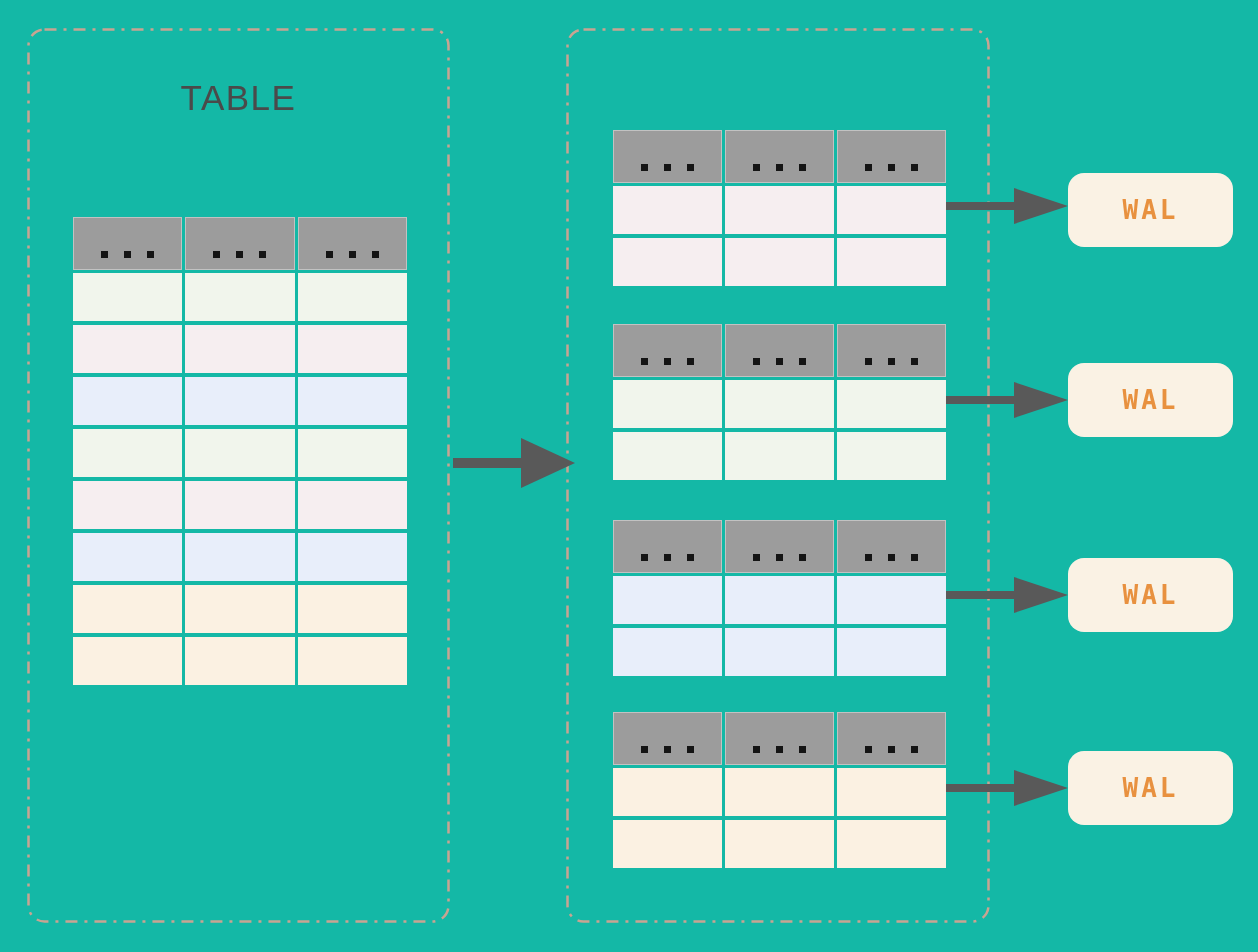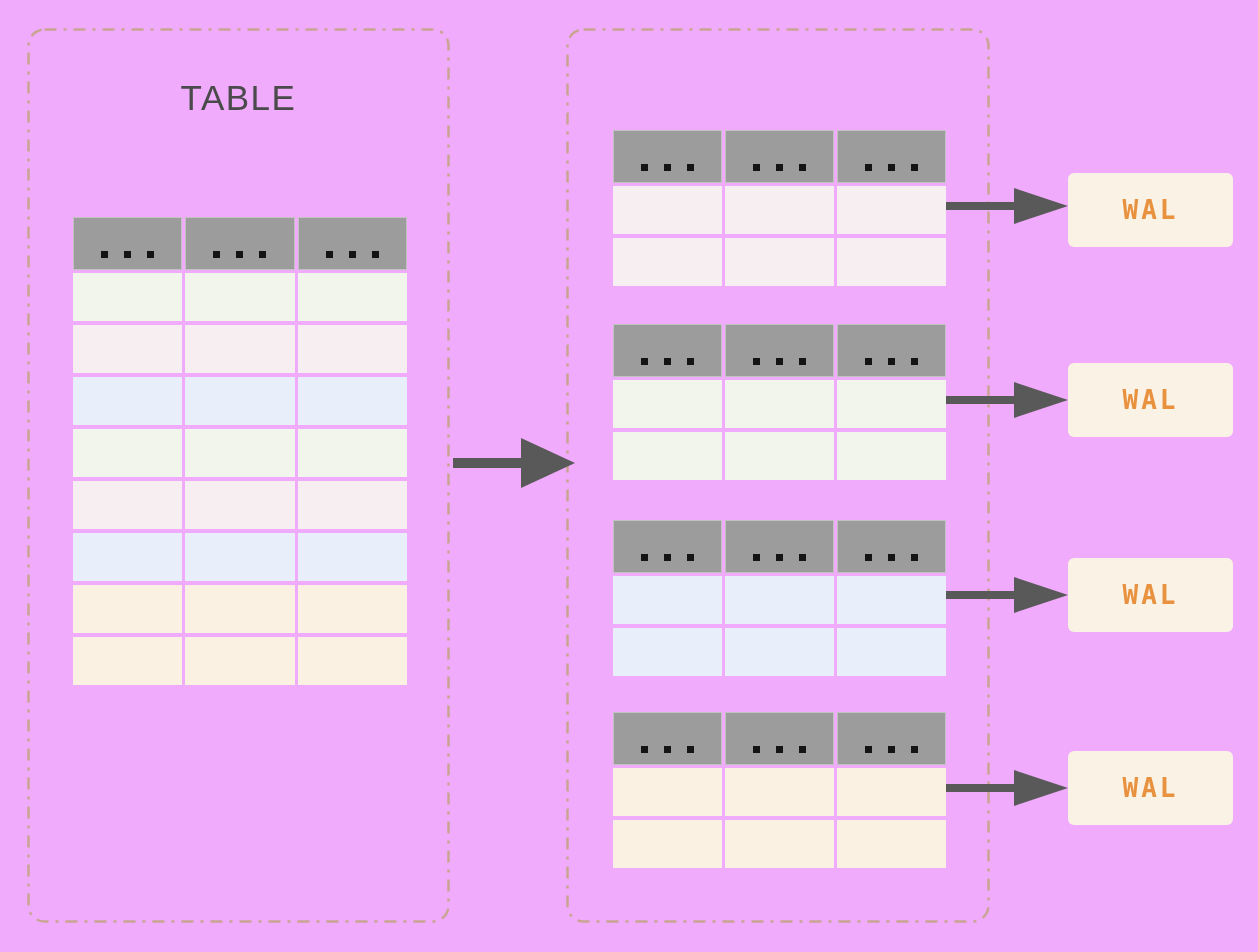--- a/index.html
+++ b/index.html
@@ -1,20 +1,20 @@
 <!DOCTYPE html>
 <html style="--header_gray: #9c9c9c; --row_green: #f1f5ec; --row_pink: #f6eef0; --row_blue: #e8eefa; --row_cream: #fbf1e2; --wal_bg: #faf2e4; --wal_text: #e8913f; --arrow: #595959; --border: #c9a492; --title_text: #4a4a4a; --dot_black: #141414;"><head>
 <meta charset="utf-8">
 <style>
   html, body { margin: 0; padding: 0; background: #ffffff; }
   .canvas {
     position: relative;
     width: 1258px;
     height: 952px;
-    background: #f0abfc;
+    background: #14b8a6;
     font-family: "Liberation Sans", sans-serif;
     overflow: hidden;
   }
 
   
   .panel { position: absolute; }
   .panel svg { position: absolute; left: 0; top: 0; }
   .panel-rect {
     fill: none;
     stroke: var(--border, #c9a492);
@@ -77,21 +77,21 @@
     border-left-color: var(--arrow, #595959);
   }
 
   
   .wal-box {
     position: absolute;
     left: 1068px;
     width: 165px;
     height: 74px;
     background: var(--wal_bg, #faf2e4);
-    border-radius: 6px;
+    border-radius: 16px;
     display: flex;
     align-items: center;
     justify-content: center;
     font-family: "DejaVu Sans Mono", monospace;
     font-weight: bold;
     font-size: 26px;
     letter-spacing: 3px;
     color: var(--wal_text, #e8913f);
   }
 </style>

